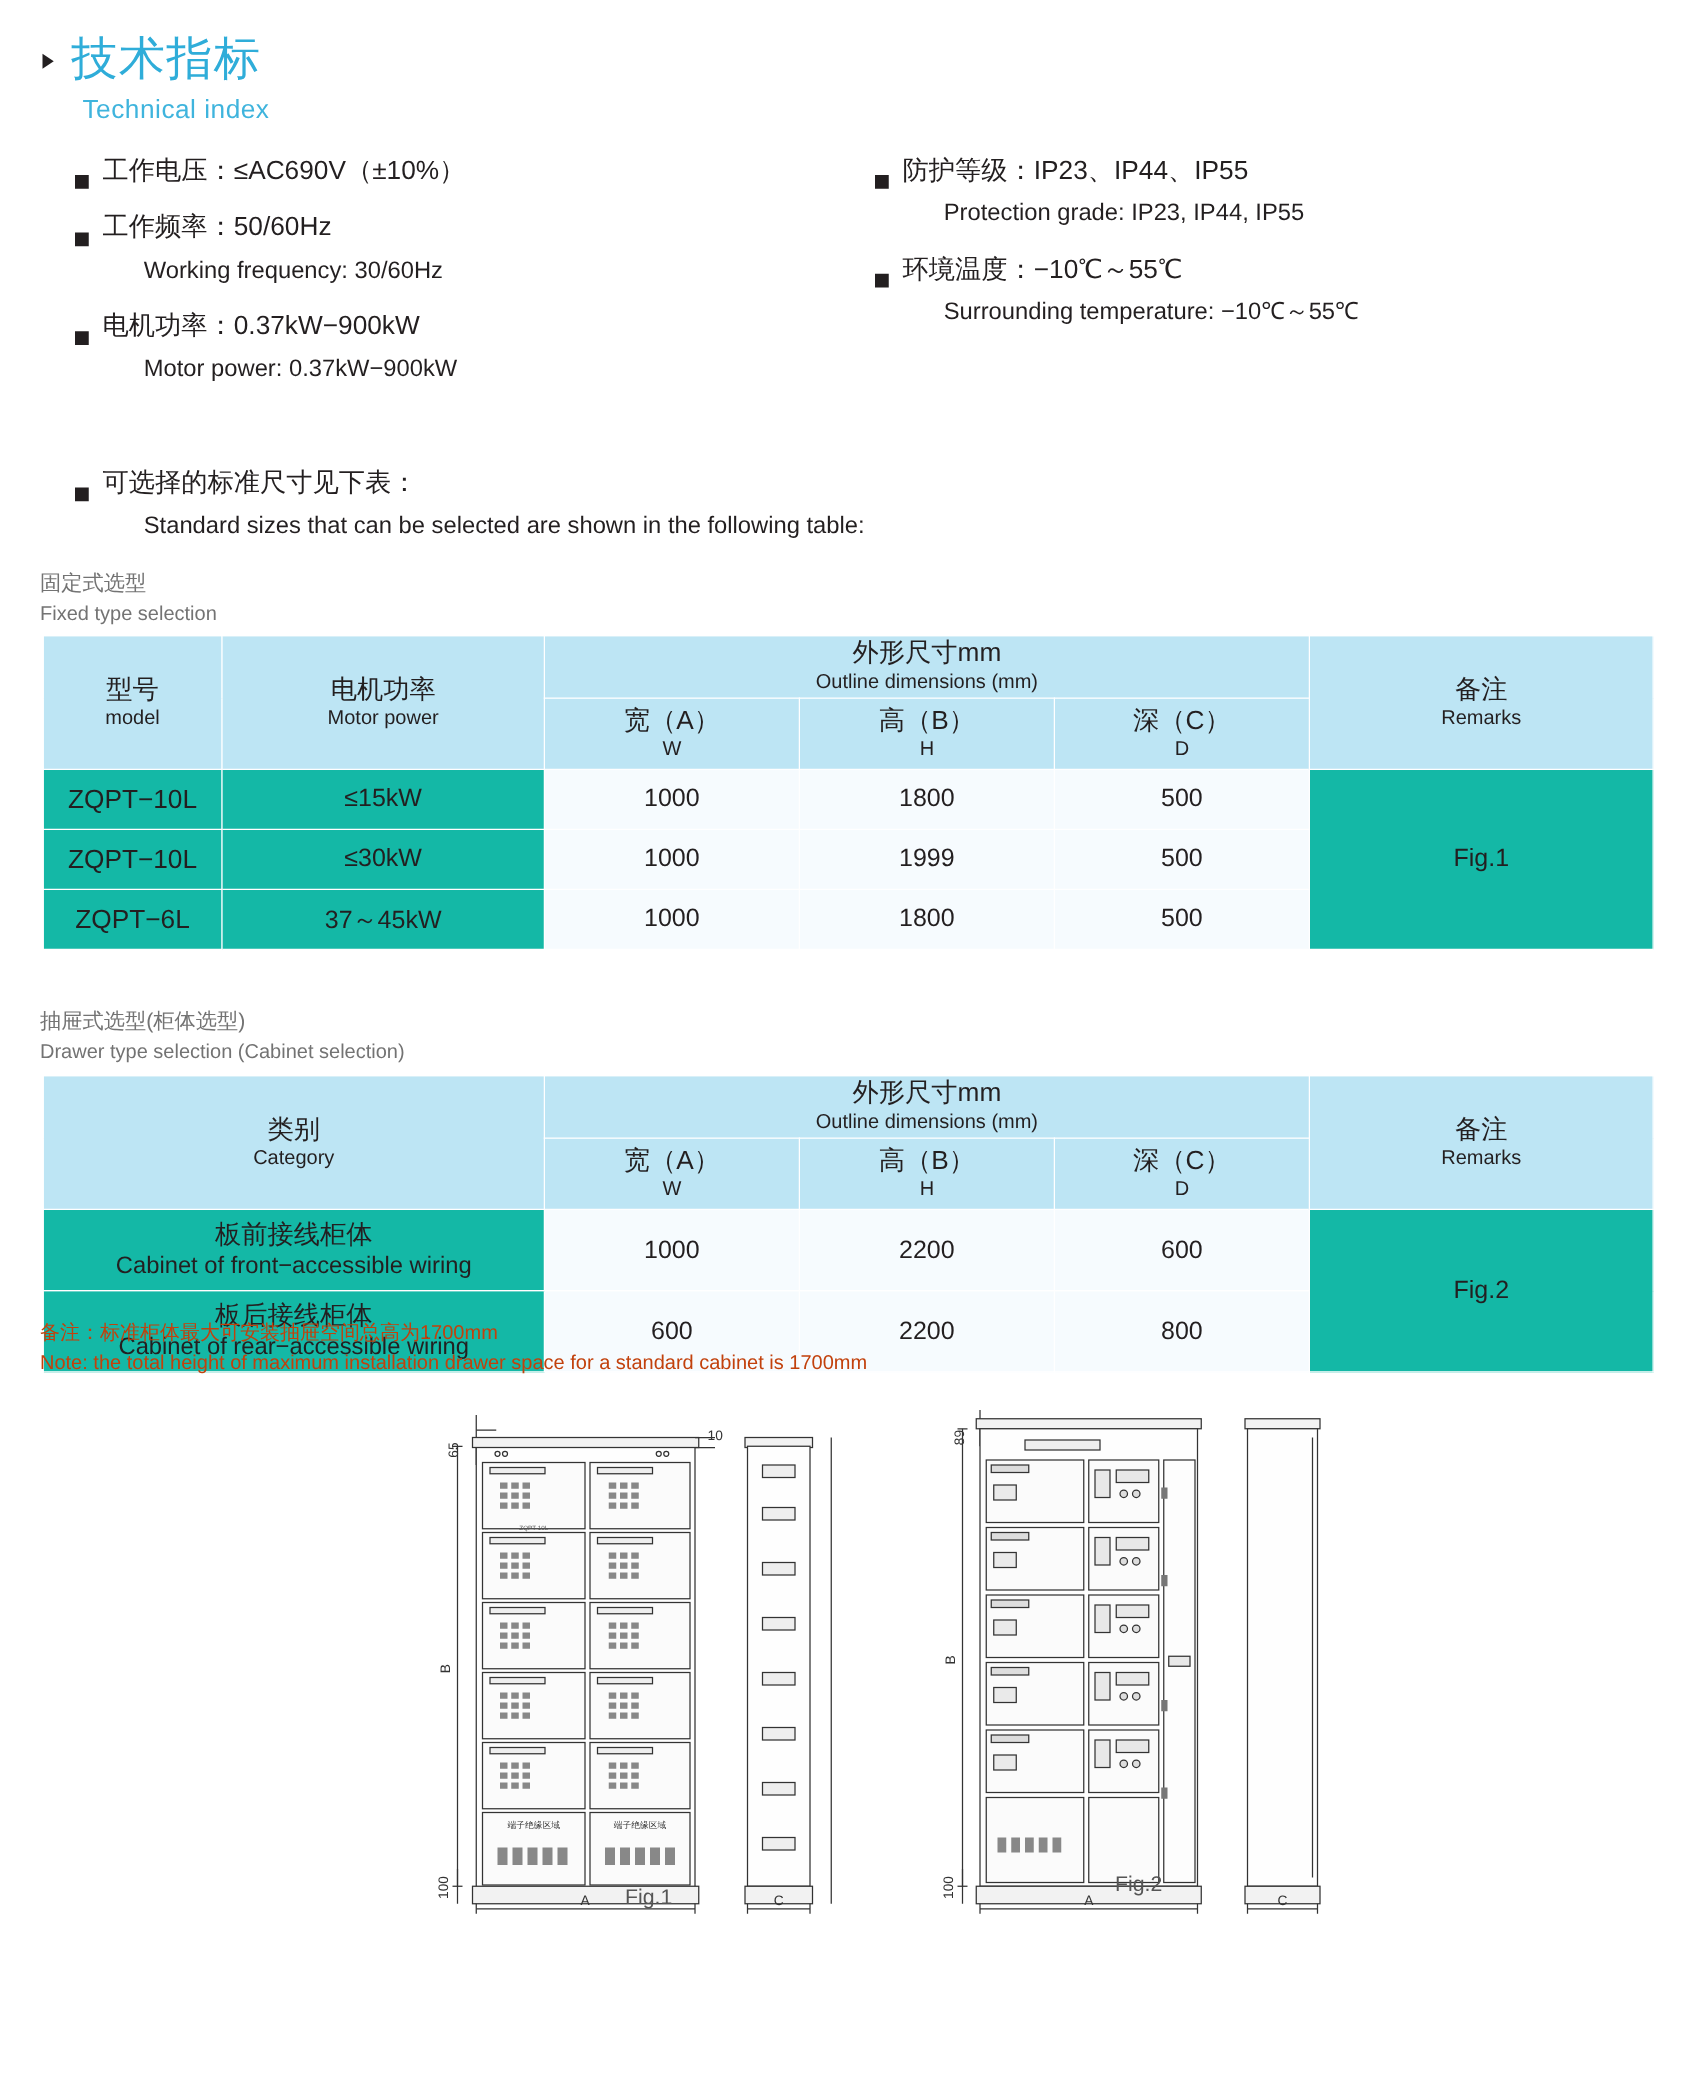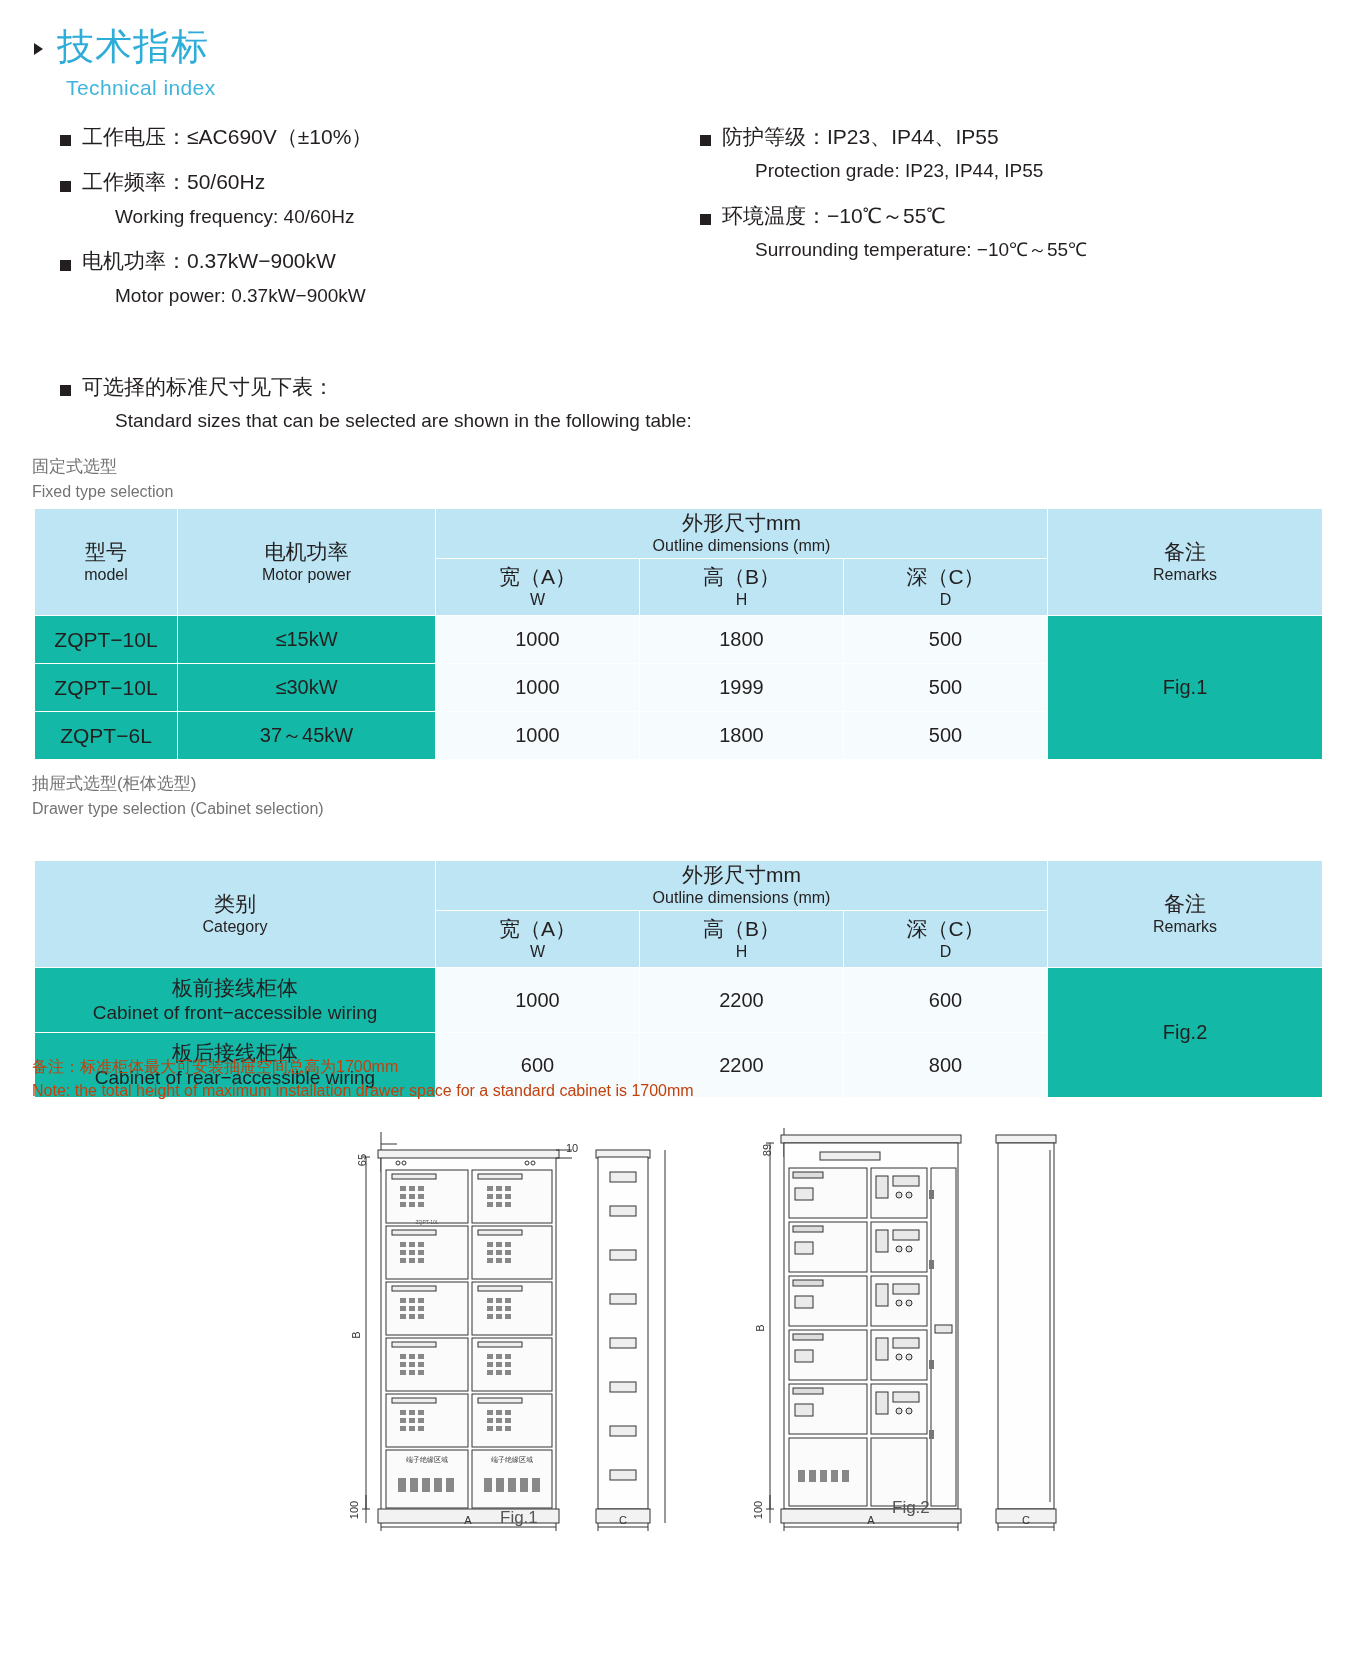--- a/index.html
+++ b/index.html
@@ -66,21 +66,21 @@
   .spec-col {
     position: absolute;
     top: 0;
   }
   .spec-col.left { left: 0; width: 600px; }
   .spec-col.right { left: 640px; width: 600px; }
 
   .spec-item { margin-bottom: 16px; }
   .spec-cn {
     display: flex;
-    align-items: center;
+    align-items: flex-end;
     font-size: 21px;
     color: #231f20;
     line-height: 1.4;
   }
   .bullet {
     width: 11px;
     height: 11px;
     background: #231f20;
     margin-right: 11px;
     margin-top: 8px;
@@ -175,21 +175,21 @@
         <div class="spec-cn">
           <span class="bullet"></span>
           <span>工作电压：≤AC690V（±10%）</span>
         </div>
       </div>
       <div class="spec-item">
         <div class="spec-cn">
           <span class="bullet"></span>
           <span>工作频率：50/60Hz</span>
         </div>
-        <div class="spec-en">Working frequency: 40/60Hz</div>
+        <div class="spec-en">Working frequency: 30/60Hz</div>
       </div>
       <div class="spec-item">
         <div class="spec-cn">
           <span class="bullet"></span>
           <span>电机功率：0.37kW−900kW</span>
         </div>
         <div class="spec-en">Motor power: 0.37kW−900kW</div>
       </div>
     </div>
 
@@ -285,21 +285,21 @@
       <tr>
         <td class="row-a val-model" style="height:45px">ZQPT−6L</td>
         <td class="row-a val">37～45kW</td>
         <td class="row-b val">1000</td>
         <td class="row-b val">1800</td>
         <td class="row-b val">500</td>
       </tr>
     </tbody>
   </table>
 
-  <div class="tbl-caption" style="top:772px;">
+  <div class="tbl-caption" style="top:805px;">
     <div>抽屉式选型(柜体选型)</div>
     <div class="l2">Drawer type selection (Cabinet selection)</div>
   </div>
 
   <table class="spec-table" style="left:34px; top:860px; width:1288px;">
     <colgroup>
       <col style="width:401px">
       <col style="width:204px">
       <col style="width:204px">
       <col style="width:204px">

